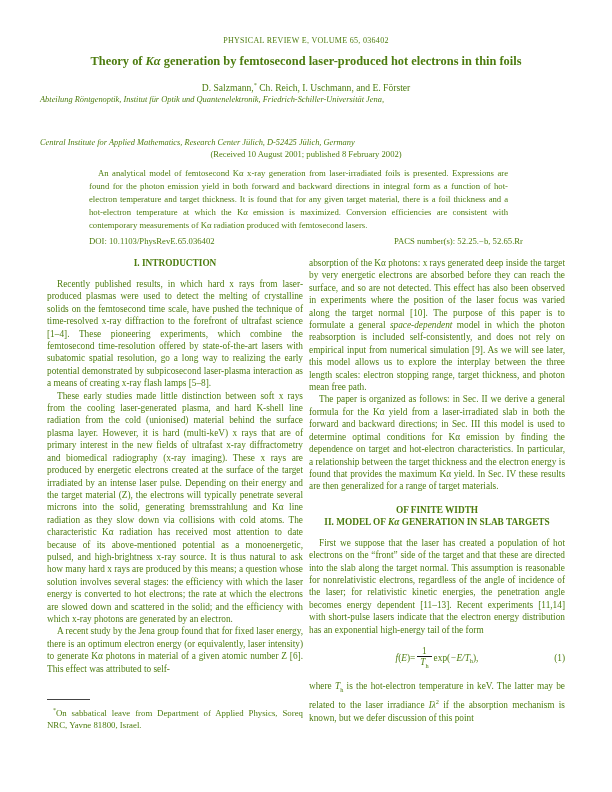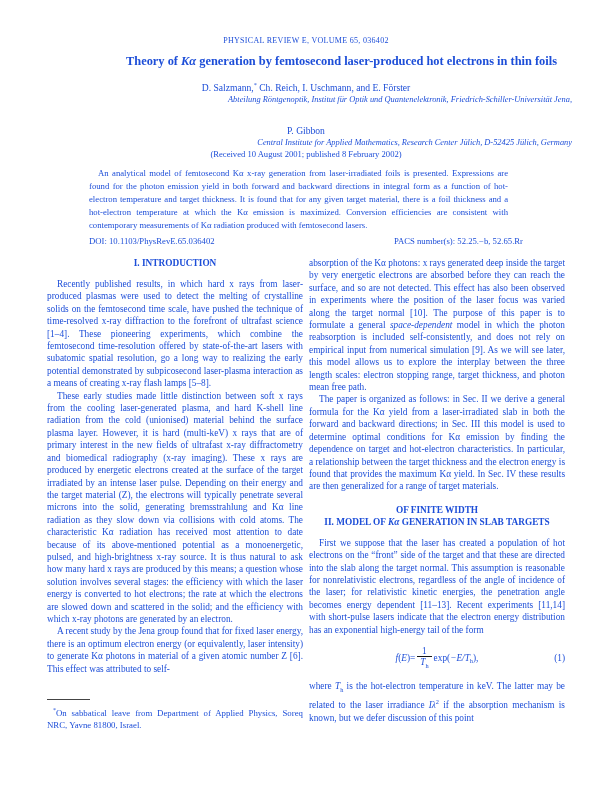--- a/index.html
+++ b/index.html
@@ -1,39 +1,39 @@
 <!DOCTYPE html>
 <html><head>
 <meta charset="utf-8">
 <style>
   html,body { margin:0; padding:0; background:#888; }
   .page {
     position:relative; width:612px; height:792px; margin:0 auto;
-    background:#ffffff; color:#1d4ed8;
+    background:#ffffff; color:#4d7c0f;
     font-family:"Liberation Serif", serif;
     overflow:hidden;
   }
 
   .journal-line {
     position:absolute; top:36px; left:0; width:100%;
     text-align:center; font-size:8px; letter-spacing:.3px;
   }
   .paper-title {
     position:absolute; top:54px; left:55px; right:55px;
-    text-align:right; font-size:12.4px; font-weight:bold; line-height:14px;
+    text-align:center; font-size:12.4px; font-weight:bold; line-height:14px;
   }
   .paper-title .kalpha { font-style:italic; }
   .authors-line {
     position:absolute; top:81px; left:0; width:100%;
     text-align:center; font-size:9.6px;
   }
   .authors-line sup { font-size:65%; vertical-align:super; }
   .affiliation {
     position:absolute; left:40px; right:40px;
-    text-align:right; font-style:italic; font-size:8.4px; line-height:11px;
+    text-align:left; font-style:italic; font-size:8.4px; line-height:11px;
   }
   .affil-1 { top:94px; }
   .author-2 { position:absolute; top:125px; left:0; width:100%; text-align:center; font-size:9.6px; }
   .affil-2 { top:137px; }
   .received-line {
     position:absolute; top:149px; left:0; width:100%;
     text-align:center; font-size:8.6px;
   }
   .abstract {
     position:absolute; top:167px; left:89px; right:104px;
@@ -91,21 +91,20 @@
   <div class="paper-title"><span>Theory of </span><span class="kalpha">Kα</span><span> generation by femtosecond laser-produced hot electrons in thin foils</span>
   </div>
 
   <div class="authors-line"><span>D. Salzmann,</span><sup>*</sup><span> Ch. Reich, I. Uschmann, and E. Förster</span>
   </div>
 
   <div class="affiliation affil-1">
     <div>Abteilung Röntgenoptik, Institut für Optik und Quantenelektronik, Friedrich-Schiller-Universität Jena,</div>
   </div>
 
-  <div class="author-2">P. Gibbon</div>
   <div class="affiliation affil-2">Central Institute for Applied Mathematics, Research Center Jülich, D-52425 Jülich, Germany</div>
   <div class="received-line">(Received 10 August 2001; published 8 February 2002)</div>
 
   <div class="abstract">An analytical model of femtosecond Kα x-ray generation from laser-irradiated foils is presented. Expressions are found for the photon emission yield in both forward and backward directions in integral form as a function of hot-electron temperature and target thickness. It is found that for any given target material, there is a foil thickness and a hot-electron temperature at which the Kα emission is maximized. Conversion efficiencies are consistent with contemporary measurements of Kα radiation produced with femtosecond lasers.</div>
 
   <div class="doi-row">
     <span>DOI: 10.1103/PhysRevE.65.036402</span>
     <span>PACS number(s): 52.25.−b, 52.65.Rr</span>
   </div>
 

